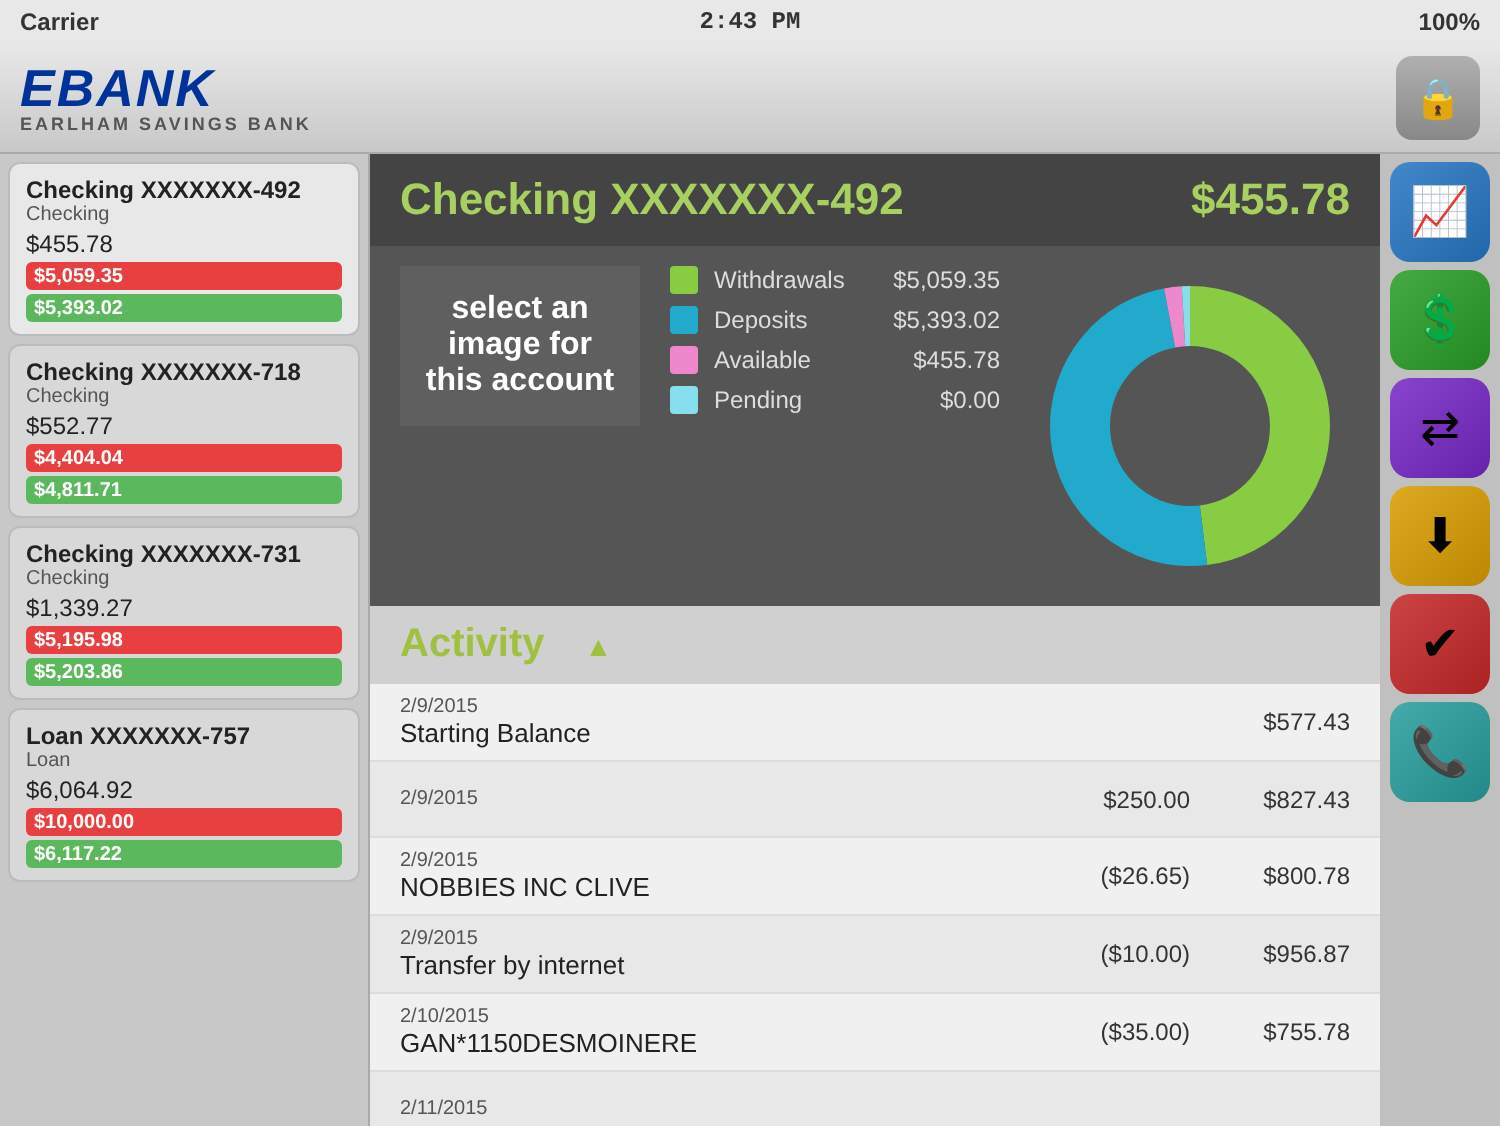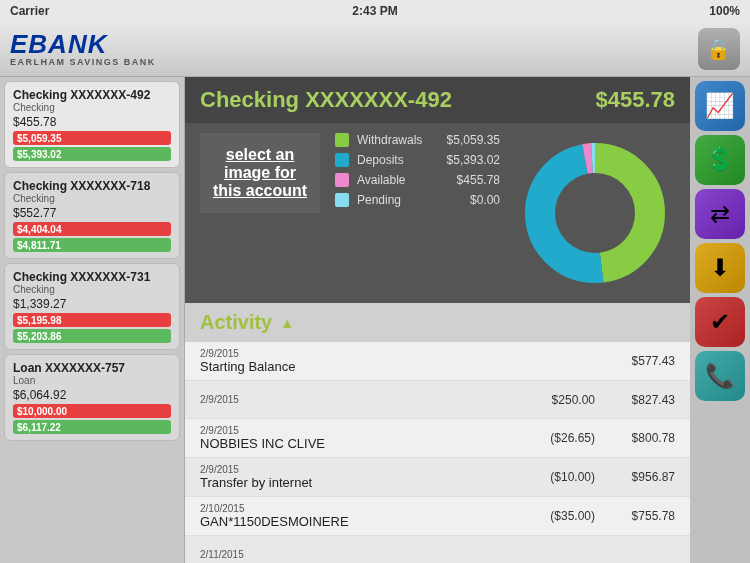--- a/index.html
+++ b/index.html
@@ -18,21 +18,21 @@
       height: 22px;
       display: flex;
       align-items: center;
       justify-content: space-between;
       padding: 0 10px;
       font-size: 12px;
       font-weight: 600;
       color: #333;
       gap: 33px;
     }
-    .status-bar .center { position: absolute; left: 50%; transform: translateX(-50%); }
+    .status-bar .center { position: absolute; left: 50%; transform: translateX(-50%); font-family: Liberation Mono, monospace; }
 
     
     .header {
       background: linear-gradient(to bottom, #e8e8e8, #c8c8c8);
       height: 55px;
       display: flex;
       align-items: center;
       padding: 0 10px;
       border-bottom: 1px solid #aaa;
     }
@@ -170,21 +170,20 @@
       background: rgba(100,100,100,0.7);
       color: white;
       font-size: 16px;
       font-weight: 600;
       padding: 10px 12px;
       width: 120px;
       min-height: 80px;
       display: flex;
       align-items: center;
       text-align: center;
-      text-decoration: underline;
     }
     .legend {
       flex: 1;
       color: white;
       font-size: 12px;
     }
     .legend-item {
       display: flex;
       align-items: center;
       margin-bottom: 6px;
@@ -206,21 +205,21 @@
       flex-shrink: 0;
       position: relative;
     }
 
     
     .activity-header {
       background: #d0d0d0;
       padding: 8px 15px;
       display: flex;
       align-items: center;
-      gap: 8px;
+      gap: 20px;
     }
     .activity-title {
       color: #a0c040;
       font-size: 20px;
       font-weight: 700;
     }
     .activity-arrow {
       color: #a0c040;
       font-size: 14px;
     }

